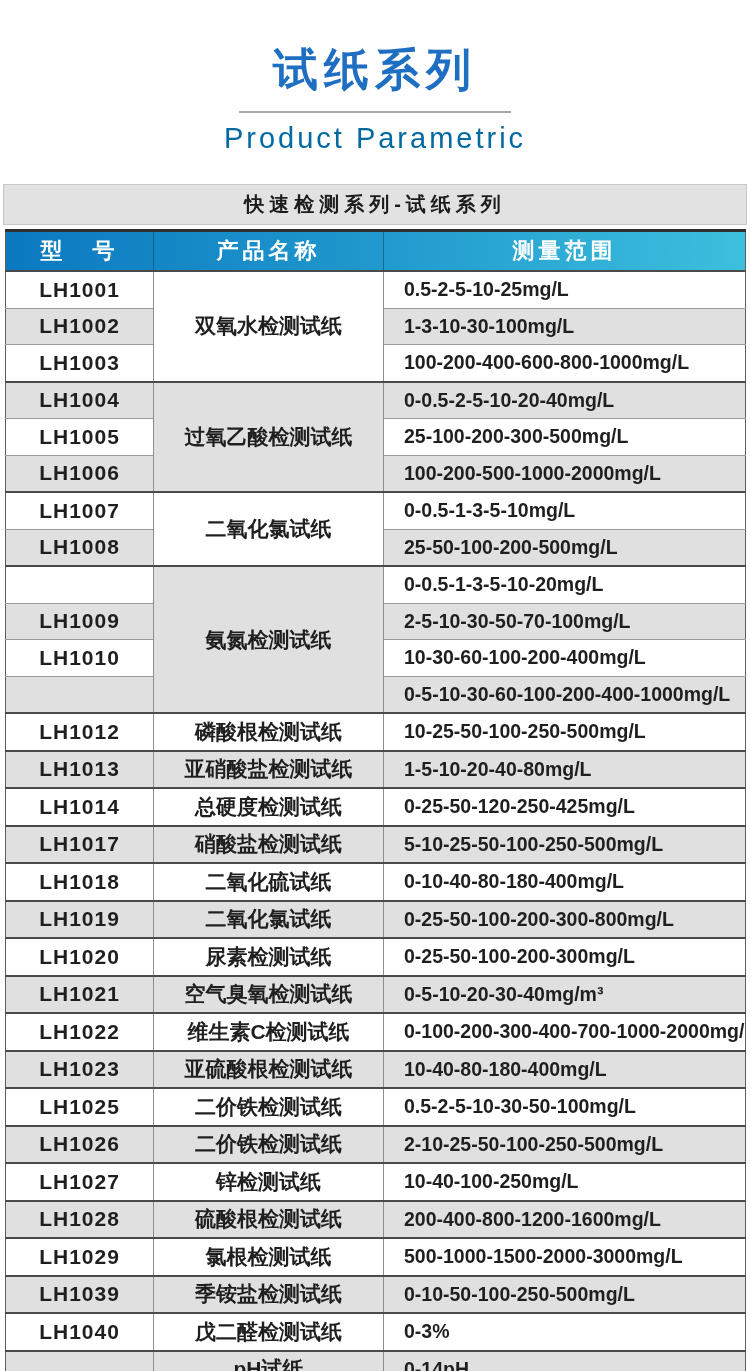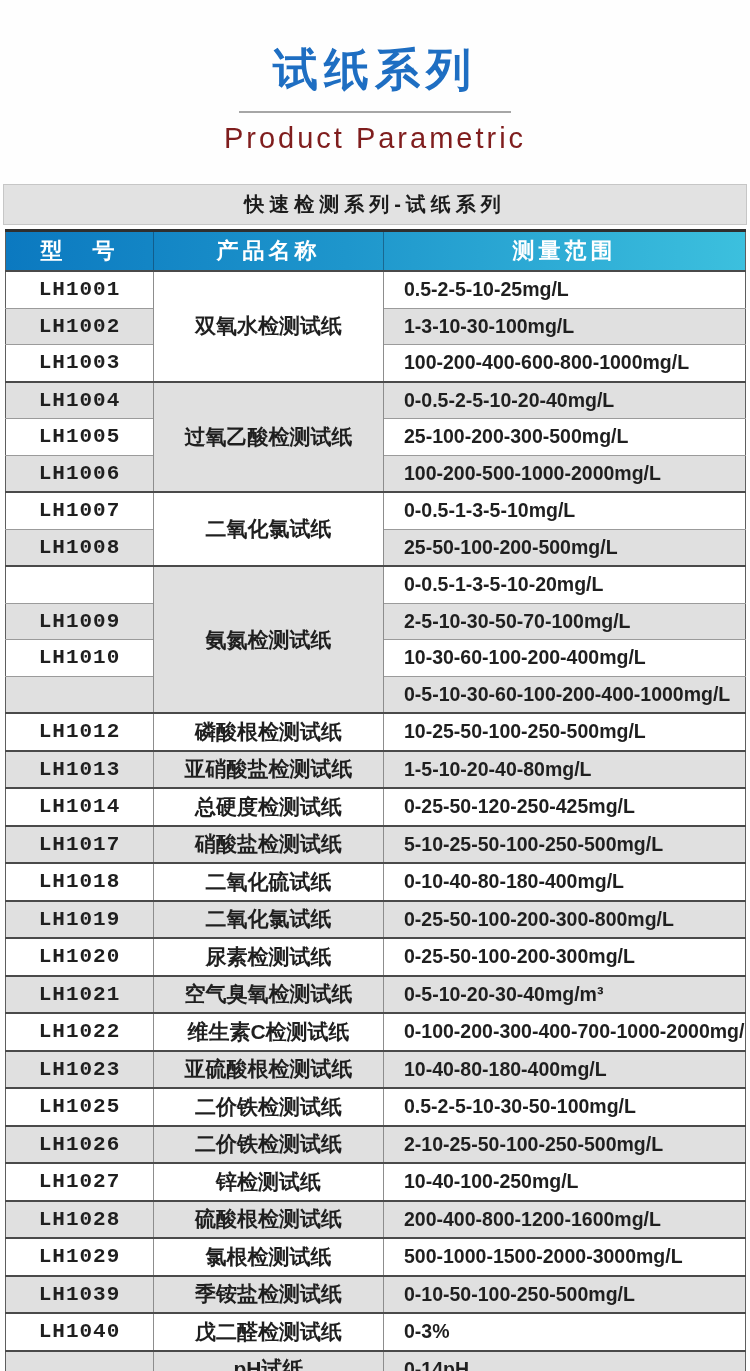--- a/index.html
+++ b/index.html
@@ -17,21 +17,21 @@
   .page{
     width:750px;height:1371px;background:#fefefe;overflow:hidden;
     font-family:"Liberation Sans",sans-serif;box-sizing:border-box;position:relative;
   }
   .title{
     margin:0;padding-top:40px;text-align:center;
     font-size:45px;font-weight:bold;color:var(--title-blue);letter-spacing:6px;
   }
   .title-divider{width:272px;height:2px;background:#a6a6a6;margin:11px auto 9px;}
   .subtitle{
-    text-align:center;font-size:29px;color:#7f1d1d;letter-spacing:3px;font-weight:400;
+    text-align:center;font-size:29px;color:#0369a1;letter-spacing:3px;font-weight:400;
   }
   .section-band{
     margin:29px 3px 4px;background:var(--band-bg);border:1px solid #c6c6c6;
     height:39px;display:flex;align-items:center;justify-content:center;
     font-size:20px;font-weight:bold;letter-spacing:5px;color:#1c1c1c;
   }
   .spec-table{
     width:740px;margin:0 5px;border-collapse:collapse;table-layout:fixed;
     border-top:3px solid #2f2f2f;border-bottom:3px solid #2f2f2f;
     border-left:1px solid #5e5e5e;border-right:1px solid #5e5e5e;
@@ -44,21 +44,21 @@
     margin-top:32px;
   }
   th:first-child{border-left:none;}
   td{
     height:33.5px;font-size:20px;color:var(--text-dark);
     border-top:1px solid var(--border-light);border-left:1px solid #8d8d8d;
     overflow:hidden;
   }
   td:first-child{border-left:none;}
   tr.group-start td{border-top:2px solid var(--border-dark);}
-  .col-model{text-align:center;font-weight:700;font-size:21px;letter-spacing:1px;font-family:Liberation Mono, monospace;}
+  .col-model{text-align:center;font-weight:700;font-size:21px;letter-spacing:1px;}
   .col-name{text-align:center;font-weight:600;font-size:21px;}
   .col-range{text-align:left;padding-left:20px;font-size:19.5px;font-weight:600;white-space:nowrap;}
   .shade-white{background:var(--row-white);}
   .shade-gray{background:var(--row-gray);}
 </style>
 </head>
 <body>
 
 <div class="page">
   <h1 class="title">试纸系列</h1>

